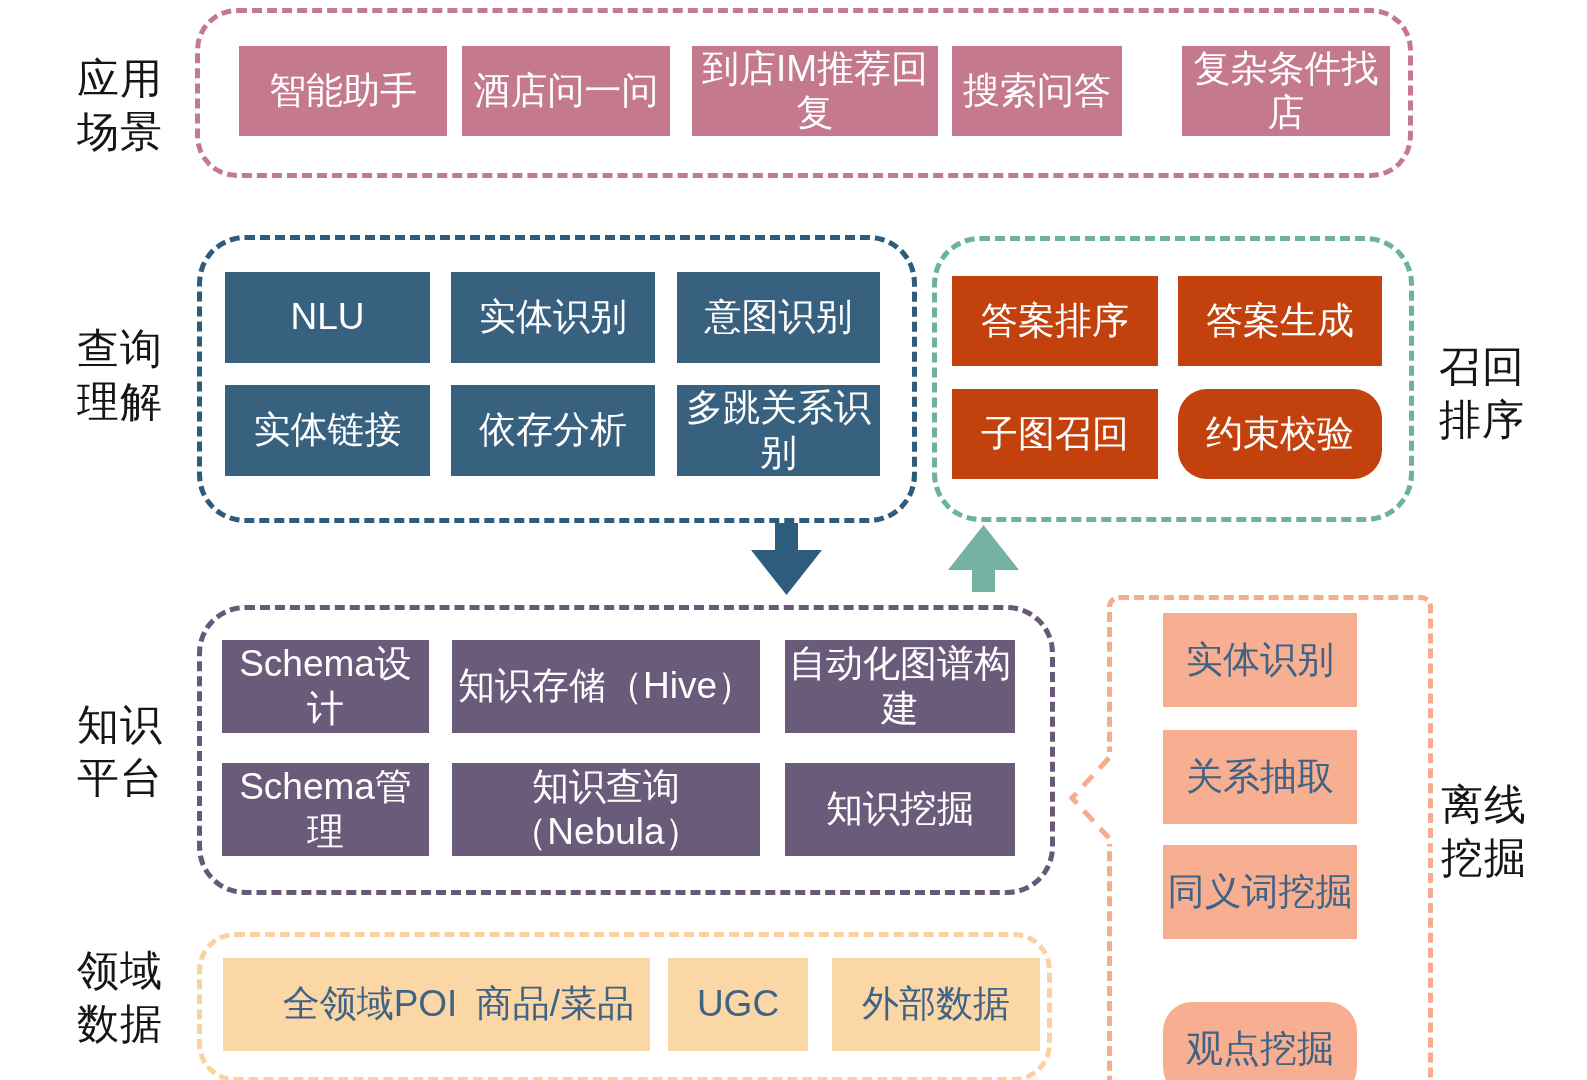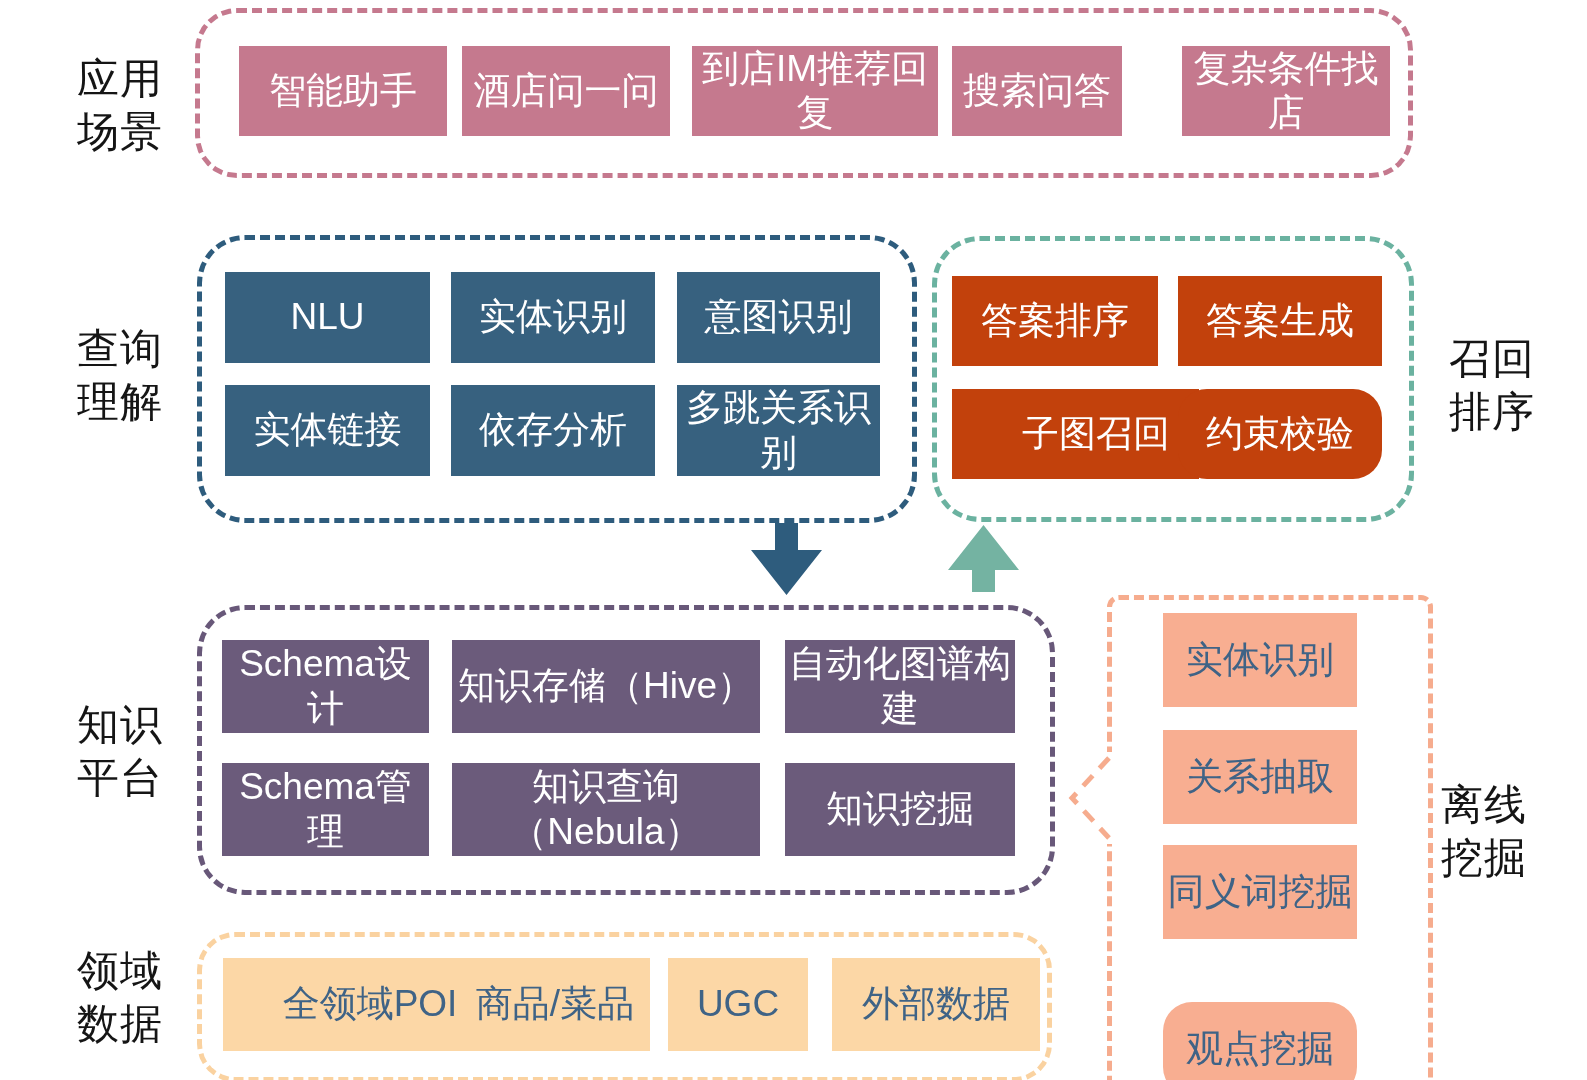--- a/index.html
+++ b/index.html
@@ -33,21 +33,21 @@
 </style>
 </head>
 <body>
 
 <div class="canvas">
 
   <div class="side-label" style="left:70px;top:52px;width:100px;">应用
 场景</div>
   <div class="side-label" style="left:70px;top:322px;width:100px;">查询
 理解</div>
-  <div class="side-label" style="left:1432px;top:332px;width:100px;margin-left:10px;">召回
+  <div class="side-label" style="left:1432px;top:340px;width:100px;">召回
 排序</div>
   <div class="side-label" style="left:70px;top:698px;width:100px;">知识
 平台</div>
   <div class="side-label" style="left:1434px;top:778px;width:100px;">离线
 挖掘</div>
   <div class="side-label" style="left:70px;top:944px;width:100px;">领域
 数据</div>
 
   <div class="group pink" style="left:195px;top:8px;width:1208px;height:160px;"></div>
   <div class="group blue" style="left:197px;top:235px;width:710px;height:278px;"></div>
@@ -66,21 +66,21 @@
 
   <div class="btn blue" style="left:225px;top:272px;width:205px;">NLU</div>
   <div class="btn blue" style="left:451px;top:272px;width:204px;">实体识别</div>
   <div class="btn blue" style="left:677px;top:272px;width:203px;">意图识别</div>
   <div class="btn blue" style="left:225px;top:385px;width:205px;">实体链接</div>
   <div class="btn blue" style="left:451px;top:385px;width:204px;">依存分析</div>
   <div class="btn blue" style="left:677px;top:385px;width:203px;">多跳关系识别</div>
 
   <div class="btn teal" style="left:952px;top:276px;width:206px;">答案排序</div>
   <div class="btn teal" style="left:1178px;top:276px;width:204px;">答案生成</div>
-  <div class="btn teal" style="left:952px;top:389px;width:206px;padding-left:41px;">子图召回</div>
+  <div class="btn teal" style="left:952px;top:389px;width:206px;">子图召回</div>
   <div class="btn teal" style="left:1178px;top:389px;width:204px;border-radius:29px;">约束校验</div>
 
   <div class="btn purple" style="left:222px;top:640px;width:207px;">Schema设计</div>
   <div class="btn purple" style="left:452px;top:640px;width:308px;">知识存储（Hive）</div>
   <div class="btn purple" style="left:785px;top:640px;width:230px;">自动化图谱构建</div>
   <div class="btn purple" style="left:222px;top:763px;width:207px;">Schema管理</div>
   <div class="btn purple" style="left:452px;top:763px;width:308px;">知识查询（Nebula）</div>
   <div class="btn purple" style="left:785px;top:763px;width:230px;">知识挖掘</div>
 
   <div class="btn salmon" style="top:613px;">实体识别</div>

